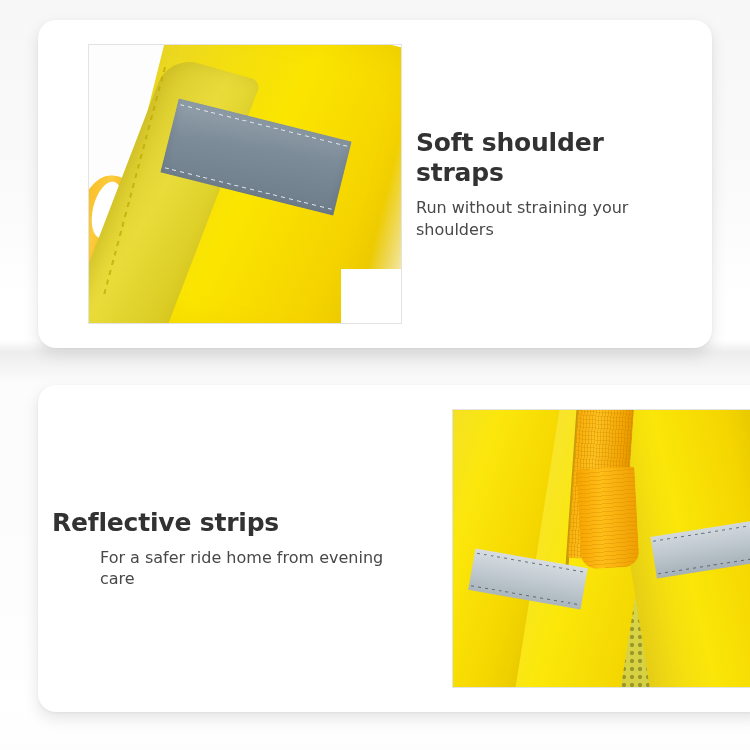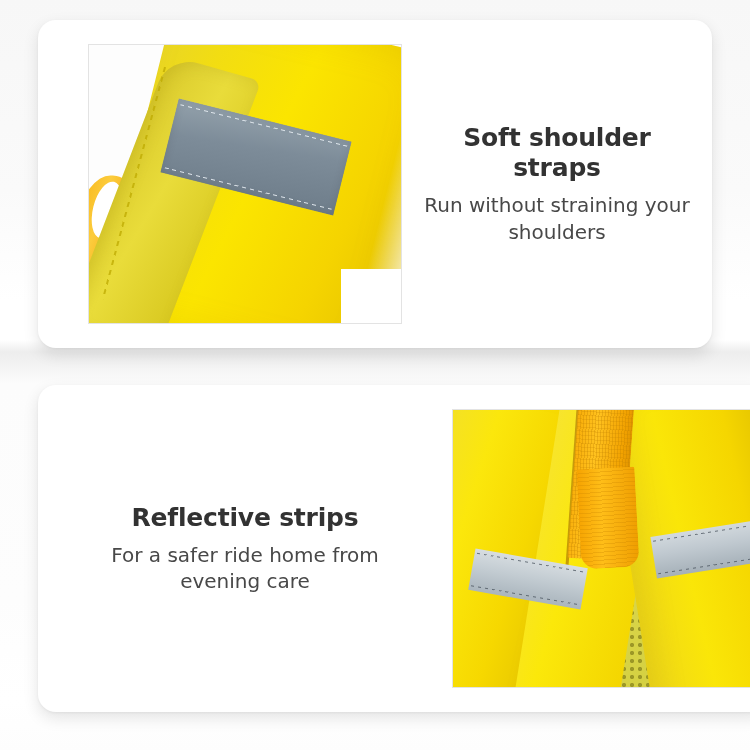--- a/index.html
+++ b/index.html
@@ -57,34 +57,33 @@
 
   .photo-stage {
     position: absolute;
     inset: 0;
     overflow: hidden;
   }
 
   
   .text-block {
     flex: 1 1 auto;
-    text-align: center;
     padding: 0 14px;
     box-sizing: border-box;
   }
   .feature-title {
     font-size: 25px;
     font-weight: bold;
     color: #323232;
     letter-spacing: -0.2px;
     line-height: 1.2;
     margin: 0 0 9px 0;
   }
   .feature-sub {
-    font-size: 20px;
+    font-size: 16px;
     font-weight: normal;
     color: #484848;
     line-height: 1.32;
     margin: 0;
     max-width: 290px;
     margin-left: auto;
     margin-right: auto;
   }
 
   

